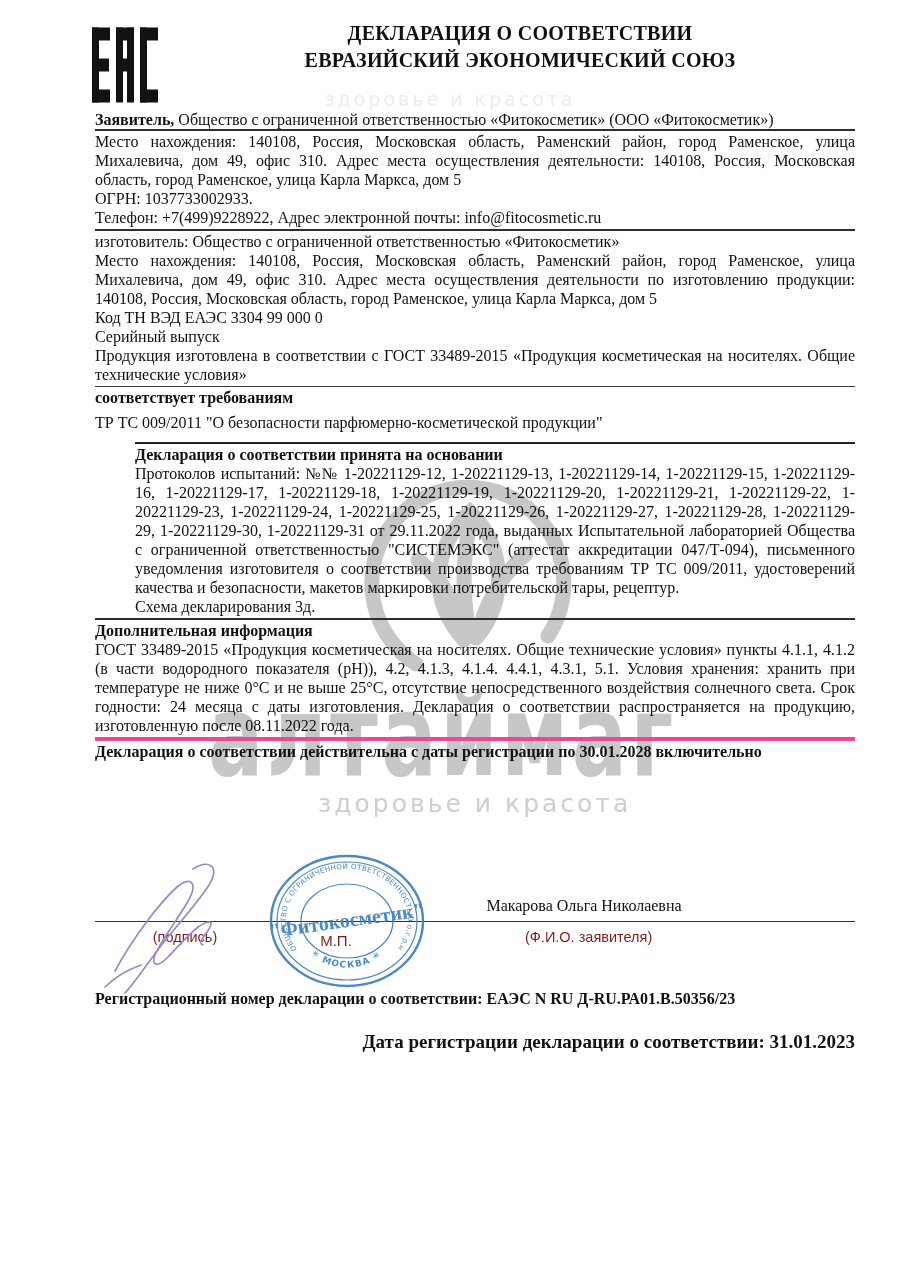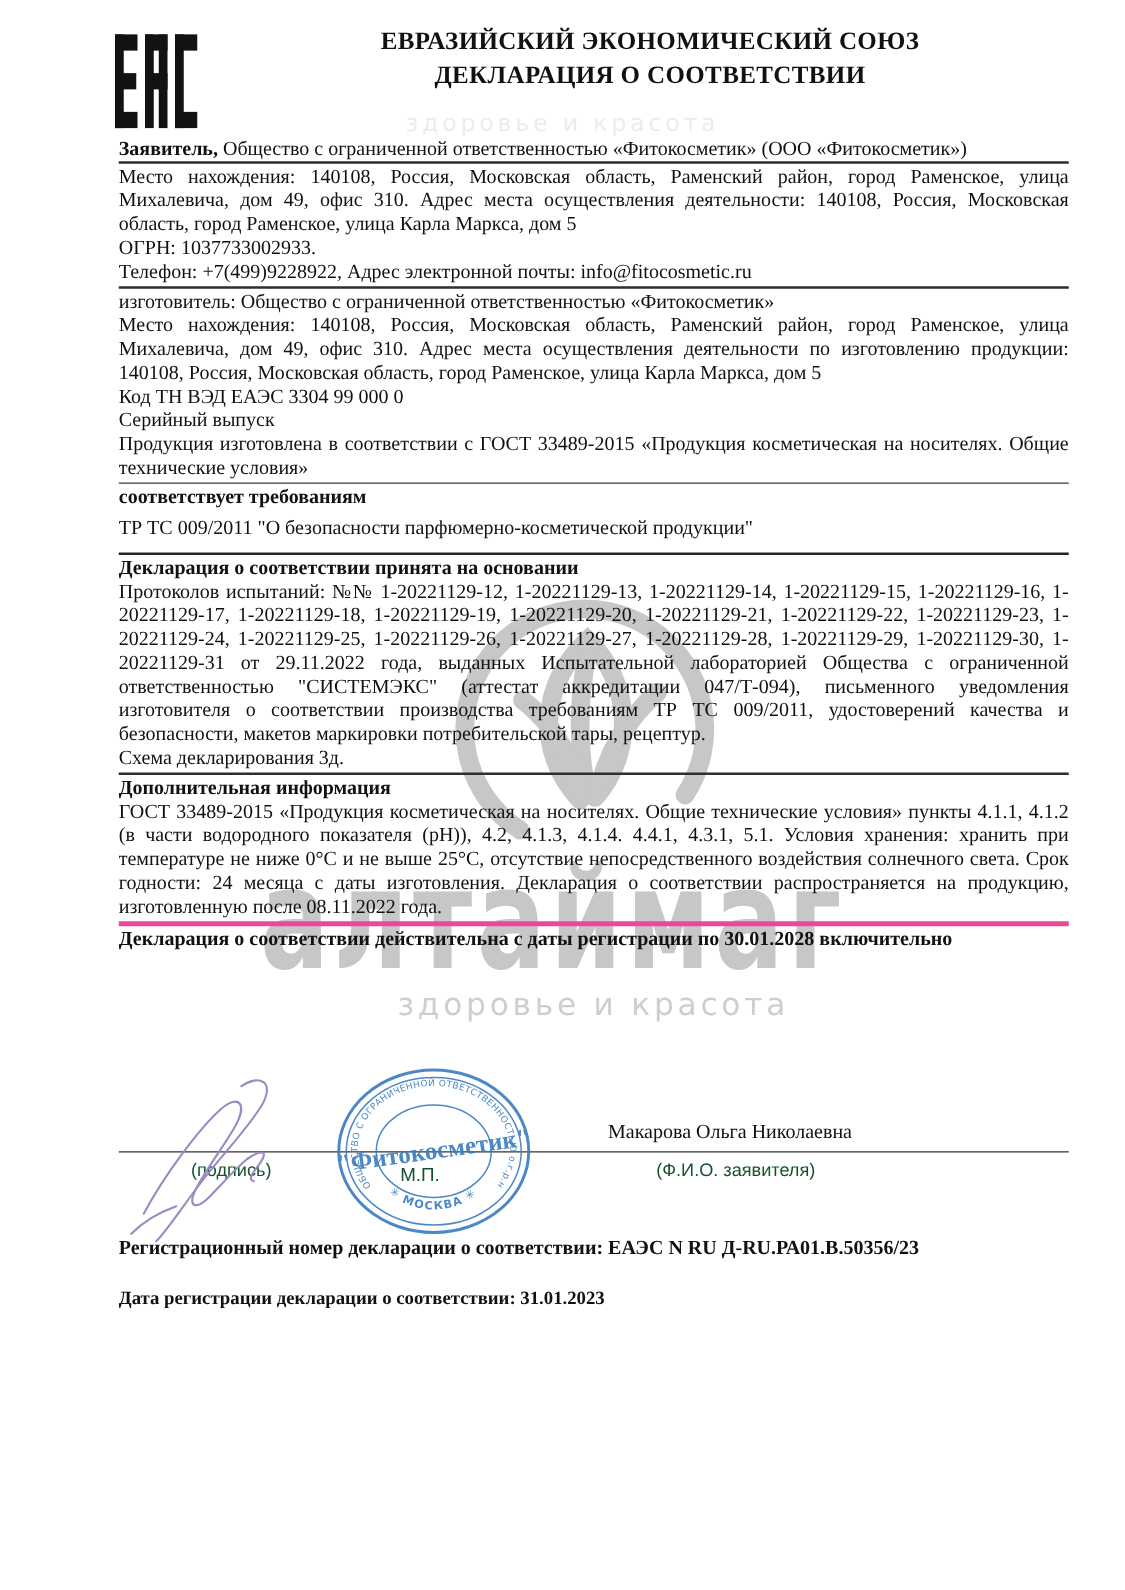--- a/index.html
+++ b/index.html
@@ -23,40 +23,40 @@
     font-weight:bold;font-size:20px;line-height:27px;letter-spacing:.3px;}
 
   
   .content{position:absolute;left:95px;top:110px;width:760px;z-index:2;
     font-size:16px;line-height:19px;}
   p{margin:0;}
   .just{text-align:justify;}
   .sec{padding:1px 0 2px;}
   .b20{border-top:2px solid #2e2e2e;}
   .b15{border-top:1.5px solid #3a3a3a;}
-  .b25{border-top:2.5px solid #242424;}
+  .b25{border-top:2.5px solid #242424;margin-left:40px;}
   .b30{border-top:4px solid #ec4899;}
   .app-row{}
   .hdr{font-weight:bold;}
   .s5 .hdr{margin-bottom:6px;}
   .s5 p.spaced{margin-bottom:8px;}
 
   
   .sigzone{position:absolute;left:95px;top:853px;width:760px;height:150px;z-index:2;}
   .sigline{position:absolute;left:0;top:68px;width:760px;border-top:1.5px solid #333;}
   .scribble{position:absolute;left:2px;top:4px;width:150px;height:142px;z-index:4;}
   .fio-name{position:absolute;left:339px;top:44px;width:300px;text-align:center;font-size:16px;z-index:3;}
-  .lab{position:absolute;font-family:"Liberation Sans",sans-serif;font-size:14.5px;color:#14532d;z-index:3;}
+  .lab{position:absolute;font-family:"Liberation Sans",sans-serif;font-size:14.5px;color:#7f1d1d;z-index:3;}
   .lab-sign{left:40px;top:76px;width:100px;text-align:center;}
   .lab-mp{left:201px;top:79px;width:80px;text-align:center;font-size:15px;}
   .lab-fio{left:430px;top:76px;width:170px;text-align:left;}
   .stamp{position:absolute;left:172px;top:-2px;width:160px;height:142px;z-index:4;opacity:.92;}
 
   .regline{position:absolute;left:95px;top:990px;width:760px;font-size:16px;font-weight:bold;z-index:2;}
-  .dateline{position:absolute;left:95px;top:1031px;width:760px;font-size:15px;font-weight:bold;z-index:2;}
+  .dateline{position:absolute;left:95px;top:1031px;width:760px;font-size:19px;font-weight:bold;z-index:2;text-align:right;}
 </style>
 </head>
 <body>
 
 <div class="page">
 
   <div class="wm-layer">
     <div class="wm-top">здоровье и красота</div>
     <svg class="wm-emblem" viewBox="0 0 232 228">
       <g fill="none" stroke="#c7c7c7" stroke-width="15" stroke-linecap="round">
@@ -80,22 +80,22 @@
       <rect x="48" y="0" width="14" height="150"></rect>
         <rect x="70" y="0" width="14" height="150"></rect>
       <rect x="48" y="0" width="36" height="26"></rect>
         <rect x="48" y="62" width="36" height="26"></rect>
       <rect x="96" y="0" width="14" height="150"></rect>
         <rect x="96" y="0" width="36" height="26"></rect>
       <rect x="96" y="124" width="36" height="26"></rect>
     </g>
   </svg>
   <div class="title">
+    <div>ДЕКЛАРАЦИЯ О СООТВЕТСТВИИ</div>
     <div>ЕВРАЗИЙСКИЙ ЭКОНОМИЧЕСКИЙ СОЮЗ</div>
-    <div>ДЕКЛАРАЦИЯ О СООТВЕТСТВИИ</div>
   </div>
 
   <div class="content">
 
     <p class="app-row just">
       <b>Заявитель,</b>
       <span>Общество с ограниченной ответственностью «Фитокосметик» (ООО «Фитокосметик»)</span>
     </p>
 
     <div class="sec b20">

